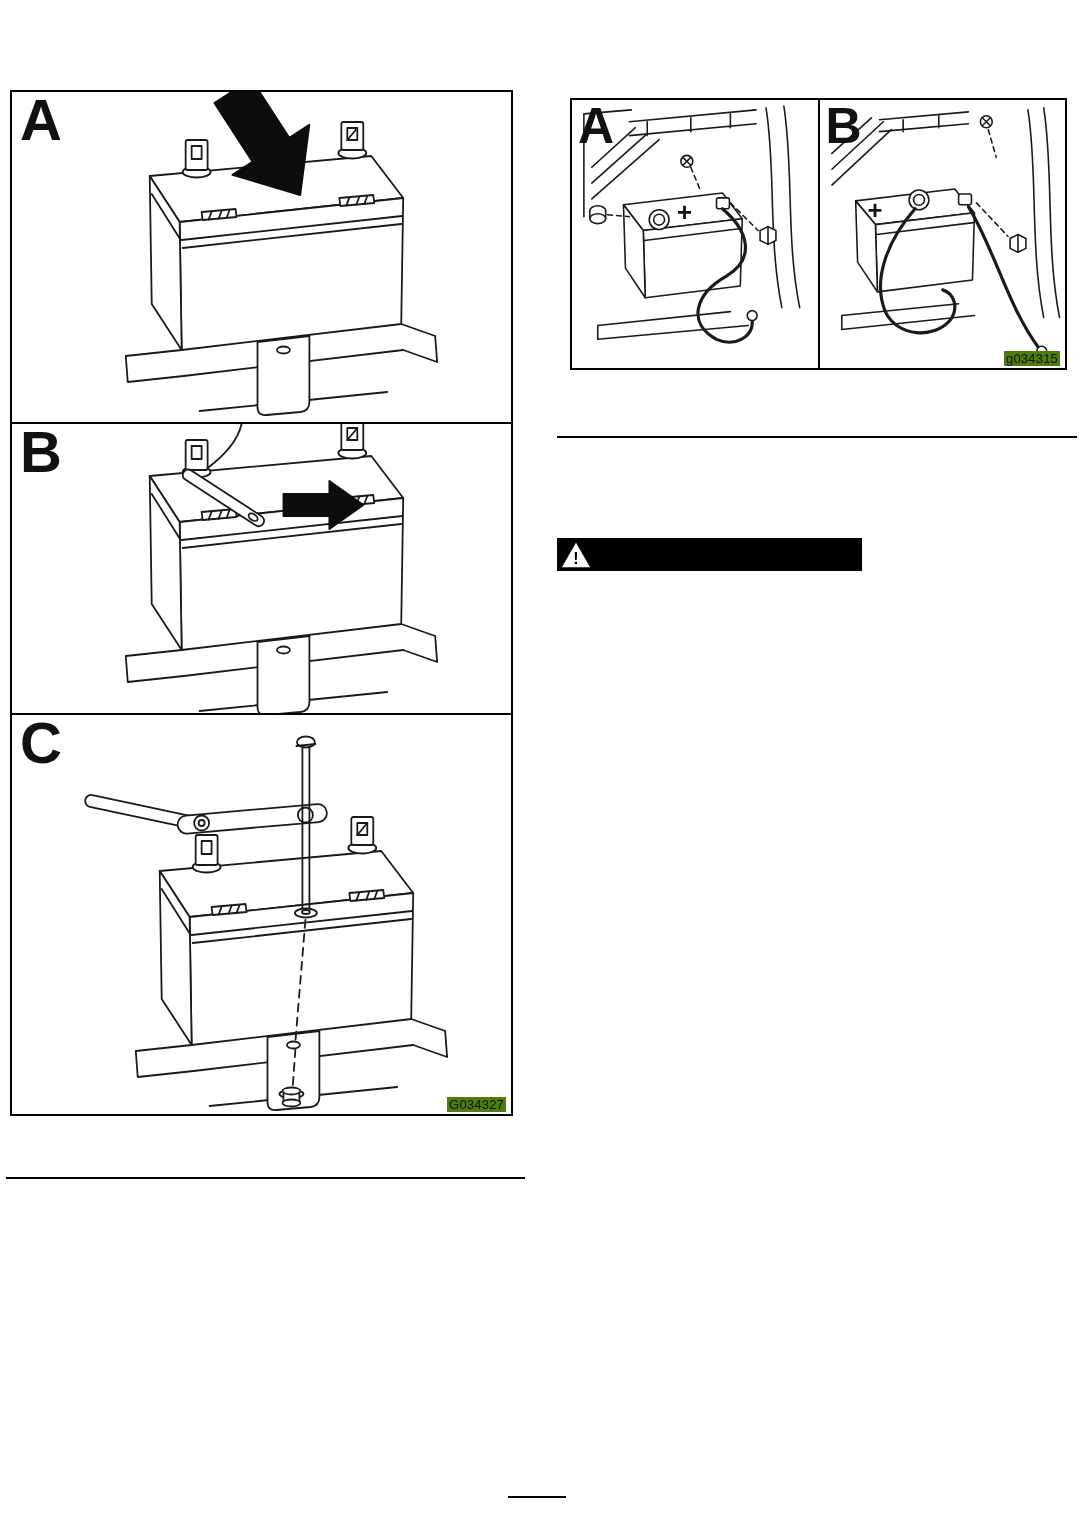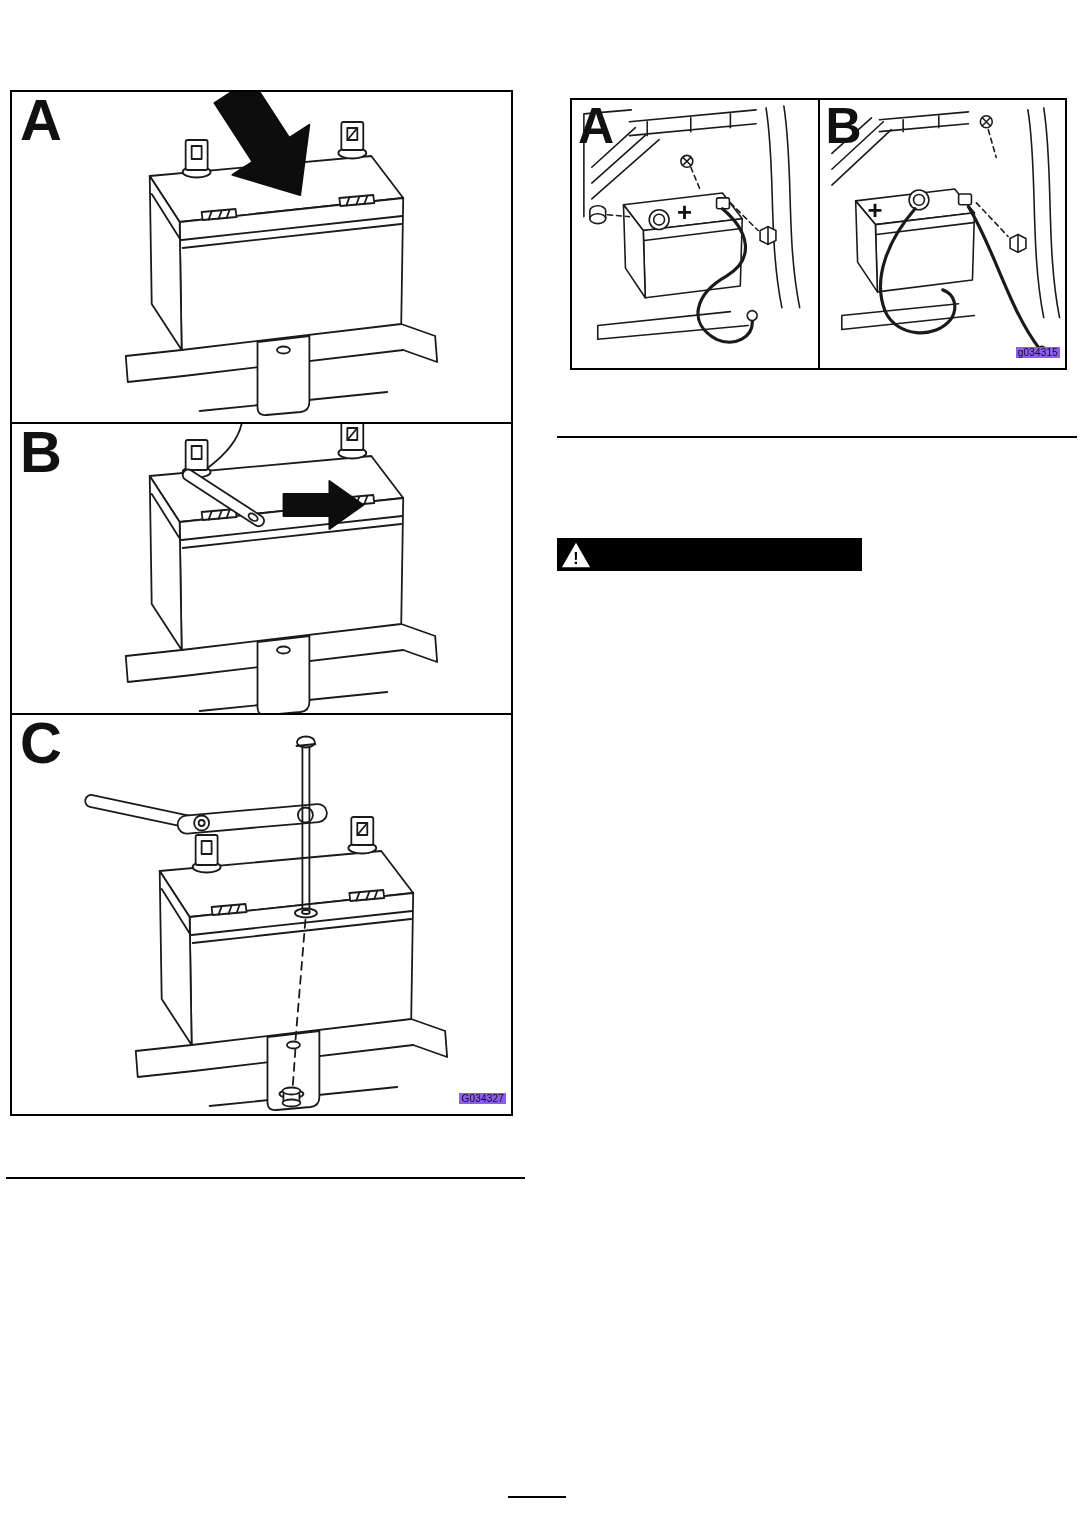--- a/index.html
+++ b/index.html
@@ -11,21 +11,21 @@
   .panel svg{display:block;width:100%;height:100%}
   .panel-a{height:330px;border-bottom:2px solid #000}
   .panel-b{height:289px;border-bottom:2px solid #000}
   .panel-c{height:399px}
   .panel-label{position:absolute;top:-2px;left:8px;font-size:58px;font-weight:bold;line-height:1.05;z-index:2}
   .fig-cables{left:570px;top:98px;width:497px;height:272px;display:flex}
   .rpanel{position:relative;flex:1 1 50%;overflow:hidden}
   .rpanel.first{border-right:2px solid #000}
   .rpanel .panel-label{font-size:50px;top:0;left:6px}
   .rpanel svg{display:block;width:100%;height:100%}
-  .fig-id{position:absolute;right:5px;bottom:10px;font-size:10px;letter-spacing:.2px;z-index:2;background:#8b5cf6;padding:0 2px}
+  .fig-id{position:absolute;right:5px;bottom:2px;font-size:13px;letter-spacing:.2px;z-index:2;background:#4d7c0f;padding:0 2px}
   .rule{position:absolute;height:0;border-top:2px solid #000}
   .rule-right{left:557px;top:436px;width:520px}
   .rule-bottom-left{left:6px;top:1177px;width:519px}
   .rule-footer{left:508px;top:1496px;width:58px}
   .warning{position:absolute;left:557px;top:538px;width:305px;height:33px;background:#000;
            display:flex;align-items:center}
   .warning svg{width:34px;height:31px;margin-left:2px}
 </style>
 </head>
 <body>

